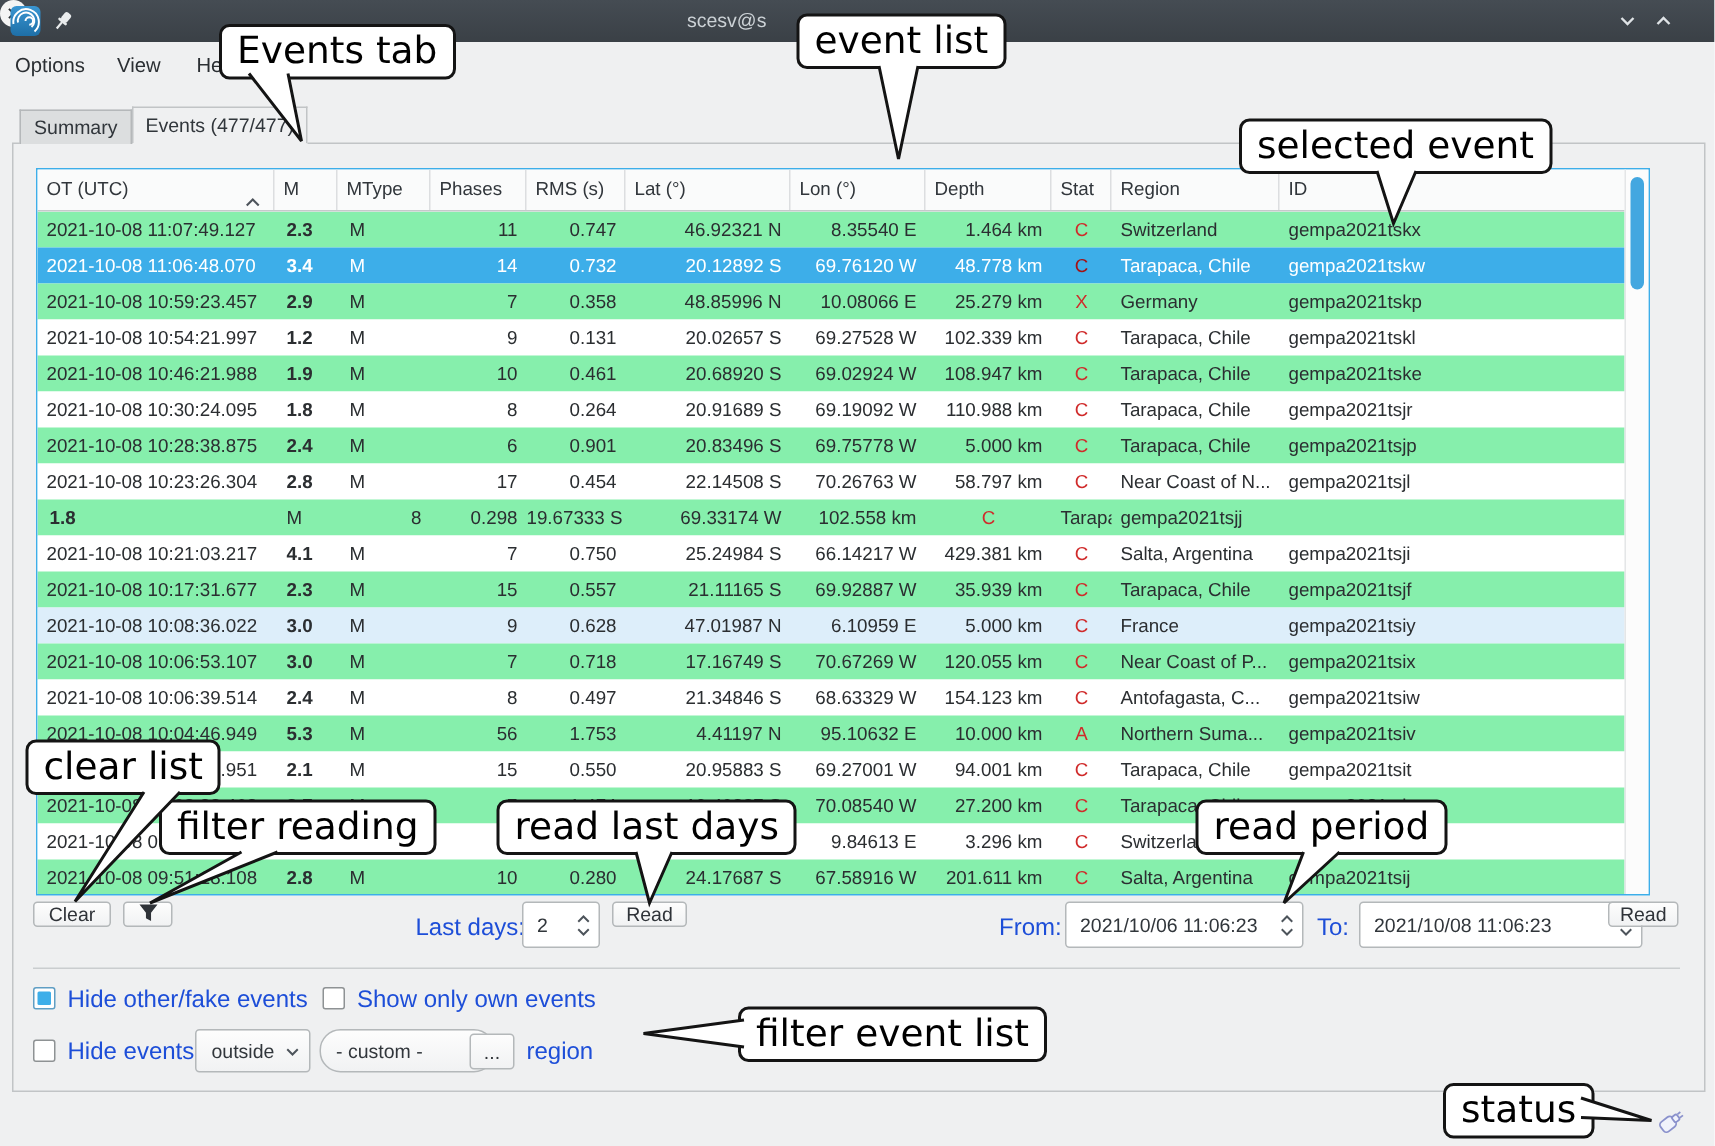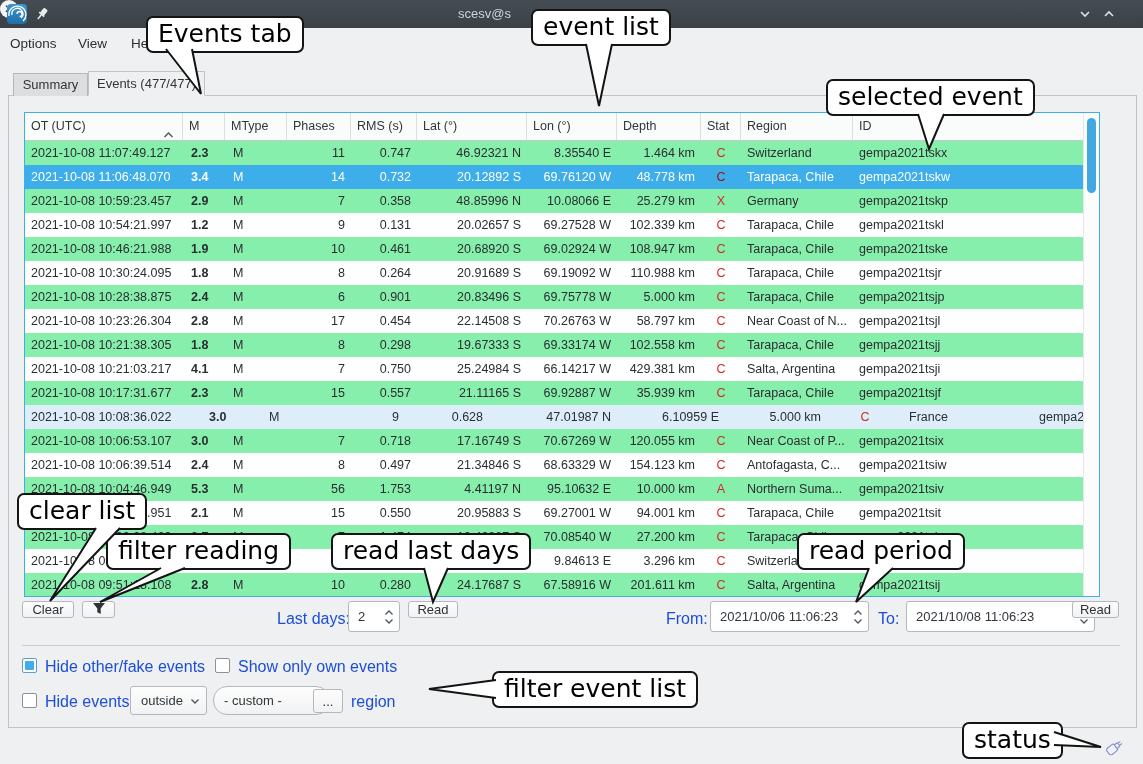--- a/index.html
+++ b/index.html
@@ -35,21 +35,21 @@
          height:27px;background:#fafbfb;border-bottom:1px solid #c6c9cb;font-size:12.5px;
          position:relative;width:1059px;}
   .th{line-height:26px;padding-left:6px;border-right:1px solid #dcdee0;white-space:nowrap;
       overflow:hidden;position:relative;}
   .th:last-child{border-right:none;}
   .sort-ind{position:absolute;right:8px;top:9px;}
   .tbody{width:1059px;}
   .trow{display:grid;grid-template-columns:158px 42px 62px 64px 66px 110px 90px 84px 40px 112px 1fr;
         height:24px;line-height:24px;font-size:12.5px;color:#2b2e31;background:#fff;}
   .trow.alt{background:#86efac;}
-  .trow.recent{background:#ddeefa;gap:18px;}
+  .trow.recent{background:#ddeefa;}
   .trow.selected{background:#3daee9;color:#fff;}
   .td{white-space:nowrap;overflow:hidden;}
   .td.l{padding-left:6px;} .td.l8{padding-left:8px;}
   .td.r{text-align:right;padding-right:6px;}
   .td.c{text-align:center;}
   .td.m{font-weight:bold;padding-left:8px;}
   .td.stat{color:#d02b2b;font-weight:normal;}
   .trow.selected .td.stat{color:#a41214;}
   .vscroll{position:absolute;right:0;top:0;width:15px;height:483px;background:#fcfcfc;
            border-left:1px solid #e4e6e7;}
@@ -248,21 +248,20 @@
           <div class="td r">17</div>
           <div class="td r">0.454</div>
           <div class="td r">22.14508 S</div>
           <div class="td r">70.26763 W</div>
           <div class="td r">58.797 km</div>
           <div class="td c stat">C</div>
           <div class="td l">Near Coast of N...</div>
           <div class="td l">gempa2021tsjl</div>
         </div>
         <div class="trow alt">
-          <div class="td l">2021-10-08 10:21:38.305</div>
           <div class="td m">1.8</div>
           <div class="td l8">M</div>
           <div class="td r">8</div>
           <div class="td r">0.298</div>
           <div class="td r">19.67333 S</div>
           <div class="td r">69.33174 W</div>
           <div class="td r">102.558 km</div>
           <div class="td c stat">C</div>
           <div class="td l">Tarapaca, Chile</div>
           <div class="td l">gempa2021tsjj</div>

